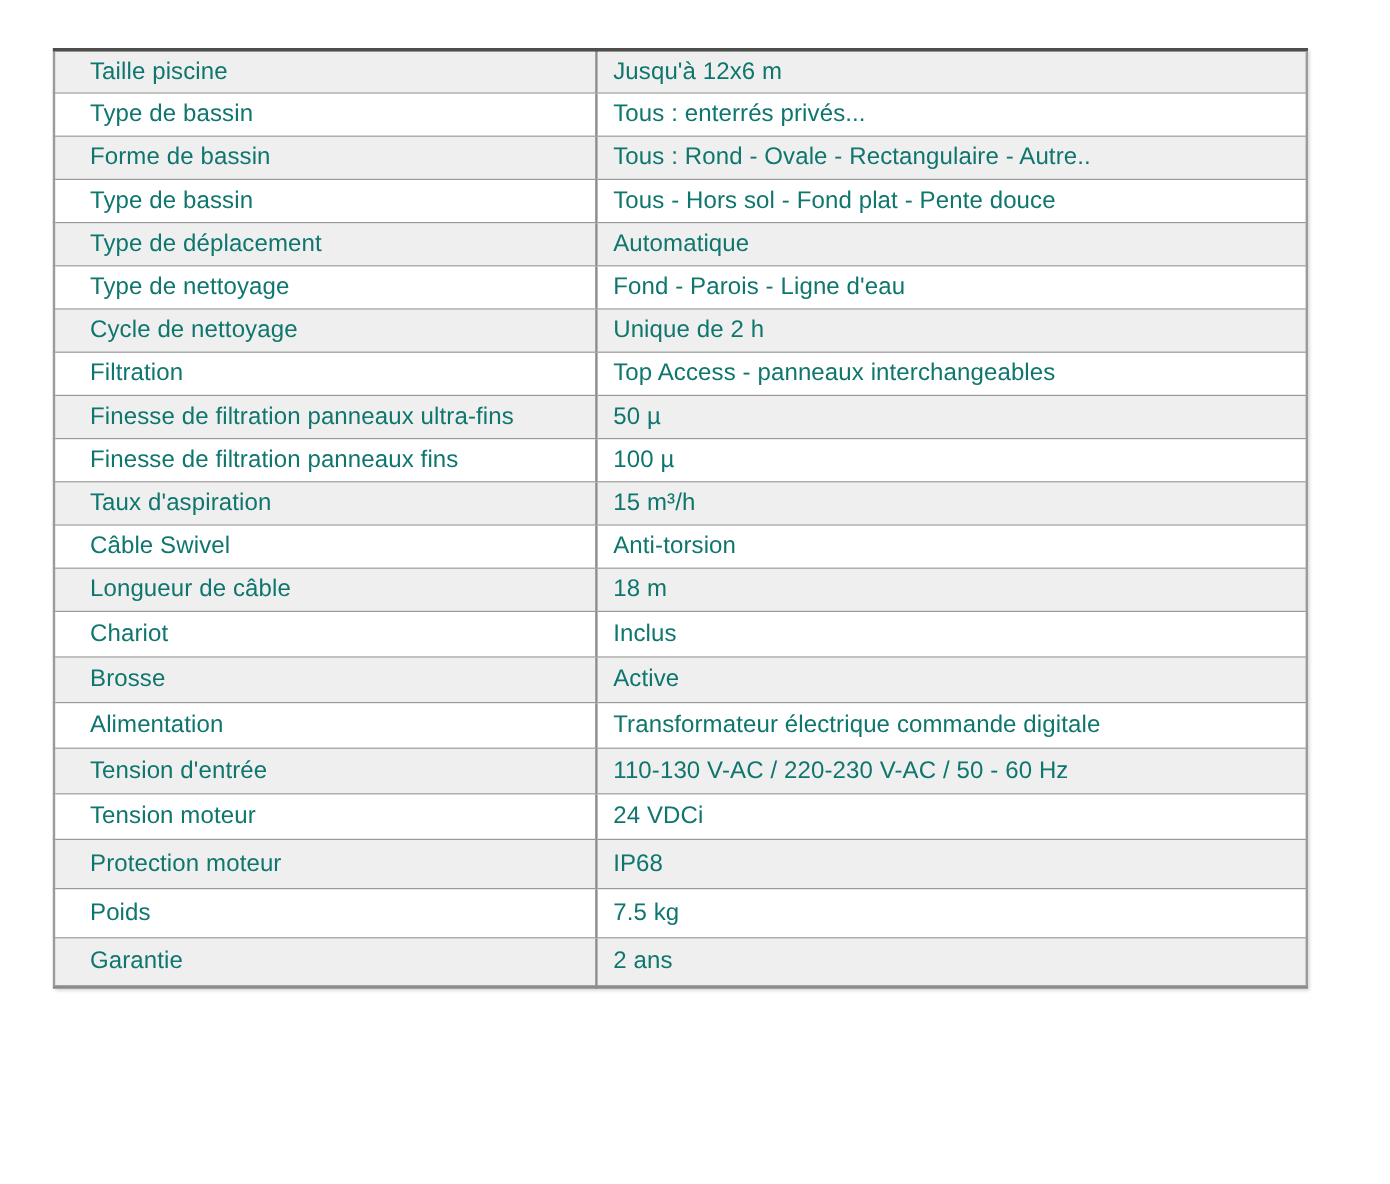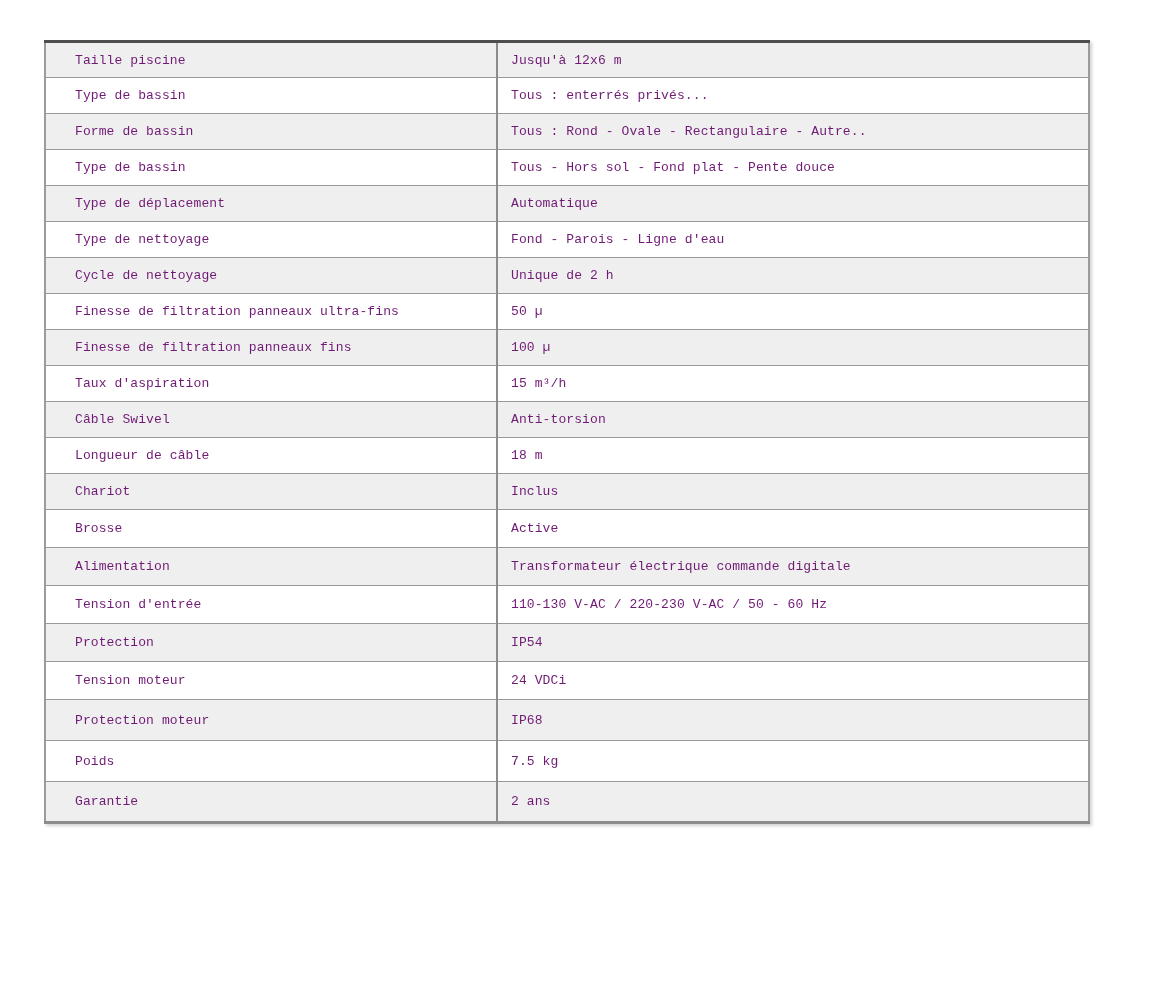--- a/index.html
+++ b/index.html
@@ -25,27 +25,26 @@
     table-layout: fixed;
     border-top: 3px solid #4e4e4e;
     border-bottom: 3px solid #8c8c8c;
     border-left: 2px solid #9b9b9b;
     border-right: 2px solid #9b9b9b;
     box-shadow: 2px 2px 3px rgba(0,0,0,0.18);
     background: #ffffff;
   }
   .spec-table td {
     border-top: 1px solid #999999;
-    font-size: 13px;
-    color: #701a75;
+    font-size: 20px;
+    color: #0f766e;
     letter-spacing: 0.1px;
     vertical-align: middle;
     white-space: nowrap;
     overflow: hidden;
-    font-family: Liberation Mono, monospace;
   }
   .spec-table tr:first-child td {
     border-top: none;
   }
   .spec-table td.label-cell {
     width: 420px;
     padding-left: 29px;
     border-right: 2px solid #8c8c8c;
   }
   .spec-table td.value-cell {
@@ -88,20 +87,24 @@
         </tr>
         <tr>
           <td class="label-cell">Type de nettoyage</td>
           <td class="value-cell">Fond - Parois - Ligne d'eau</td>
         </tr>
         <tr>
           <td class="label-cell">Cycle de nettoyage</td>
           <td class="value-cell">Unique de 2 h</td>
         </tr>
         <tr>
+          <td class="label-cell">Filtration</td>
+          <td class="value-cell">Top Access - panneaux interchangeables</td>
+        </tr>
+        <tr>
           <td class="label-cell">Finesse de filtration panneaux ultra-fins</td>
           <td class="value-cell">50 µ</td>
         </tr>
         <tr>
           <td class="label-cell">Finesse de filtration panneaux fins</td>
           <td class="value-cell">100 µ</td>
         </tr>
         <tr>
           <td class="label-cell">Taux d'aspiration</td>
           <td class="value-cell">15 m³/h</td>
@@ -124,24 +127,20 @@
         </tr>
         <tr>
           <td class="label-cell">Alimentation</td>
           <td class="value-cell">Transformateur électrique commande digitale</td>
         </tr>
         <tr>
           <td class="label-cell">Tension d'entrée</td>
           <td class="value-cell">110-130 V-AC / 220-230 V-AC / 50 - 60 Hz</td>
         </tr>
         <tr>
-          <td class="label-cell">Protection</td>
-          <td class="value-cell">IP54</td>
-        </tr>
-        <tr>
           <td class="label-cell">Tension moteur</td>
           <td class="value-cell">24 VDCi</td>
         </tr>
         <tr>
           <td class="label-cell">Protection moteur</td>
           <td class="value-cell">IP68</td>
         </tr>
         <tr>
           <td class="label-cell">Poids</td>
           <td class="value-cell">7.5 kg</td>

